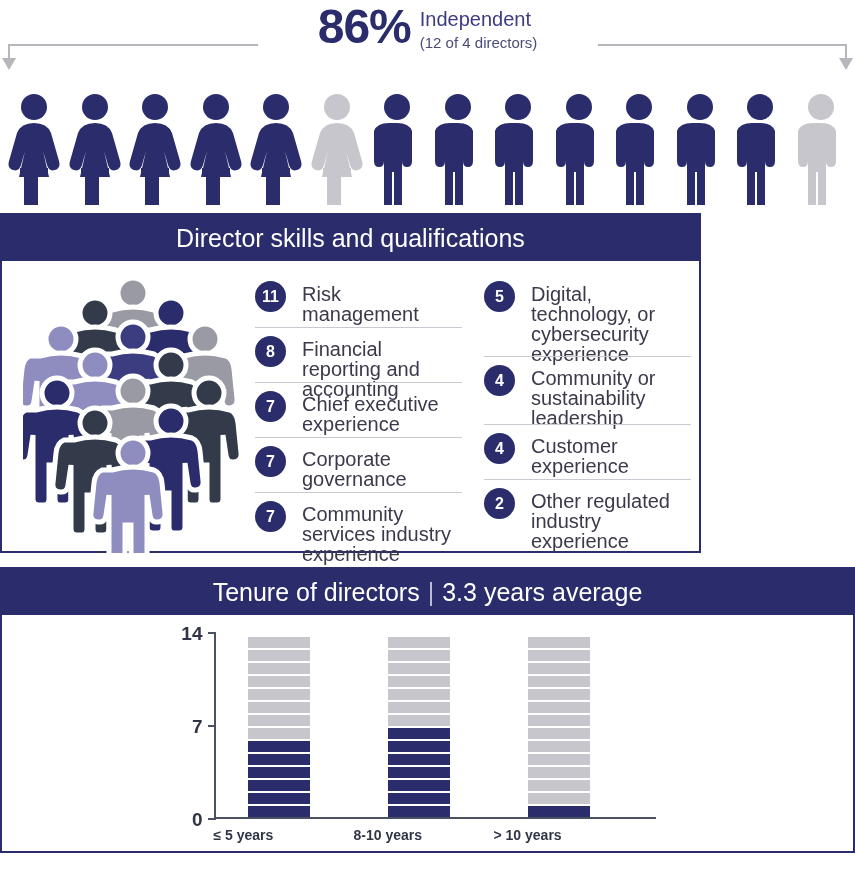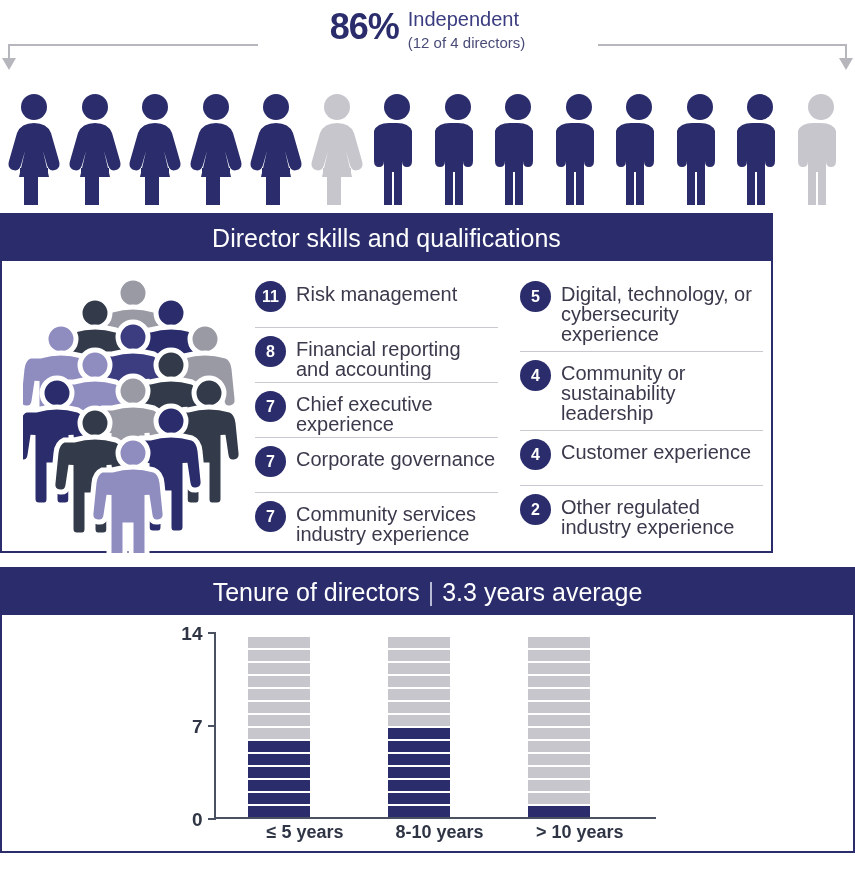--- a/index.html
+++ b/index.html
@@ -24,21 +24,21 @@
     display:flex;
     align-items:flex-start;
     justify-content:center;
     gap:9px;
     z-index:3;
     background:#ffffff;
     width:340px;
     margin:0 auto;
   }
   .pct{
-    font-size:36px;
+    font-size:48px;
     font-weight:bold;
     letter-spacing:-1px;
     color:#2a2c6b;
     line-height:50px;
   }
   .headline-text{
     padding-top:3px;
   }
   .indep{
     font-size:20px;
@@ -105,21 +105,21 @@
     background:#2a2c6b;
     color:#ffffff;
     text-align:center;
     font-size:25px;
     line-height:46px;
     height:46px;
     font-weight:normal;
   }
   .skills-panel{
     margin:8px 0 0 0;
-    width:773px;
+    width:701px;
     height:340px;
   }
   .skills-body{
     display:flex;
     padding:10px 8px 6px 8px;
     box-sizing:border-box;
     height:292px;
   }
   .crowd-wrap{
     width:245px;
@@ -133,21 +133,21 @@
   .skills-cols{
     flex:1;
     display:flex;
     gap:22px;
     padding-top:2px;
   }
   .skill-col{flex:1;display:flex;flex-direction:column;}
   .skill-row{
     display:flex;
     align-items:flex-start;
-    gap:10px;
+    gap:16px;
     padding:7px 0 7px 0;
     border-top:1px solid #c9c9d1;
     min-height:40px;
   }
   .skill-row.first{border-top:none;}
   .badge{
     flex:0 0 auto;
     width:31px;height:31px;
     border-radius:50%;
     background:#2a2c6b;
@@ -225,24 +225,24 @@
   }
   .seg{
     height:11.5px;
     margin-top:1.5px;
     background:#c6c6cc;
   }
   .seg.on{background:#2a2c6b;}
   .x-label{
     position:absolute;
     bottom:4px;
-    font-size:18px;
+    font-size:14px;
     font-weight:bold;
     color:#2f3545;
-    text-align:right;
+    text-align:left;
     white-space:nowrap;
     width:130px;
   }
 </style>
 </head>
 <body>
 
 <div class="header">
   <div class="arrow-line left"></div>
   <div class="arrow-stem left"></div>

